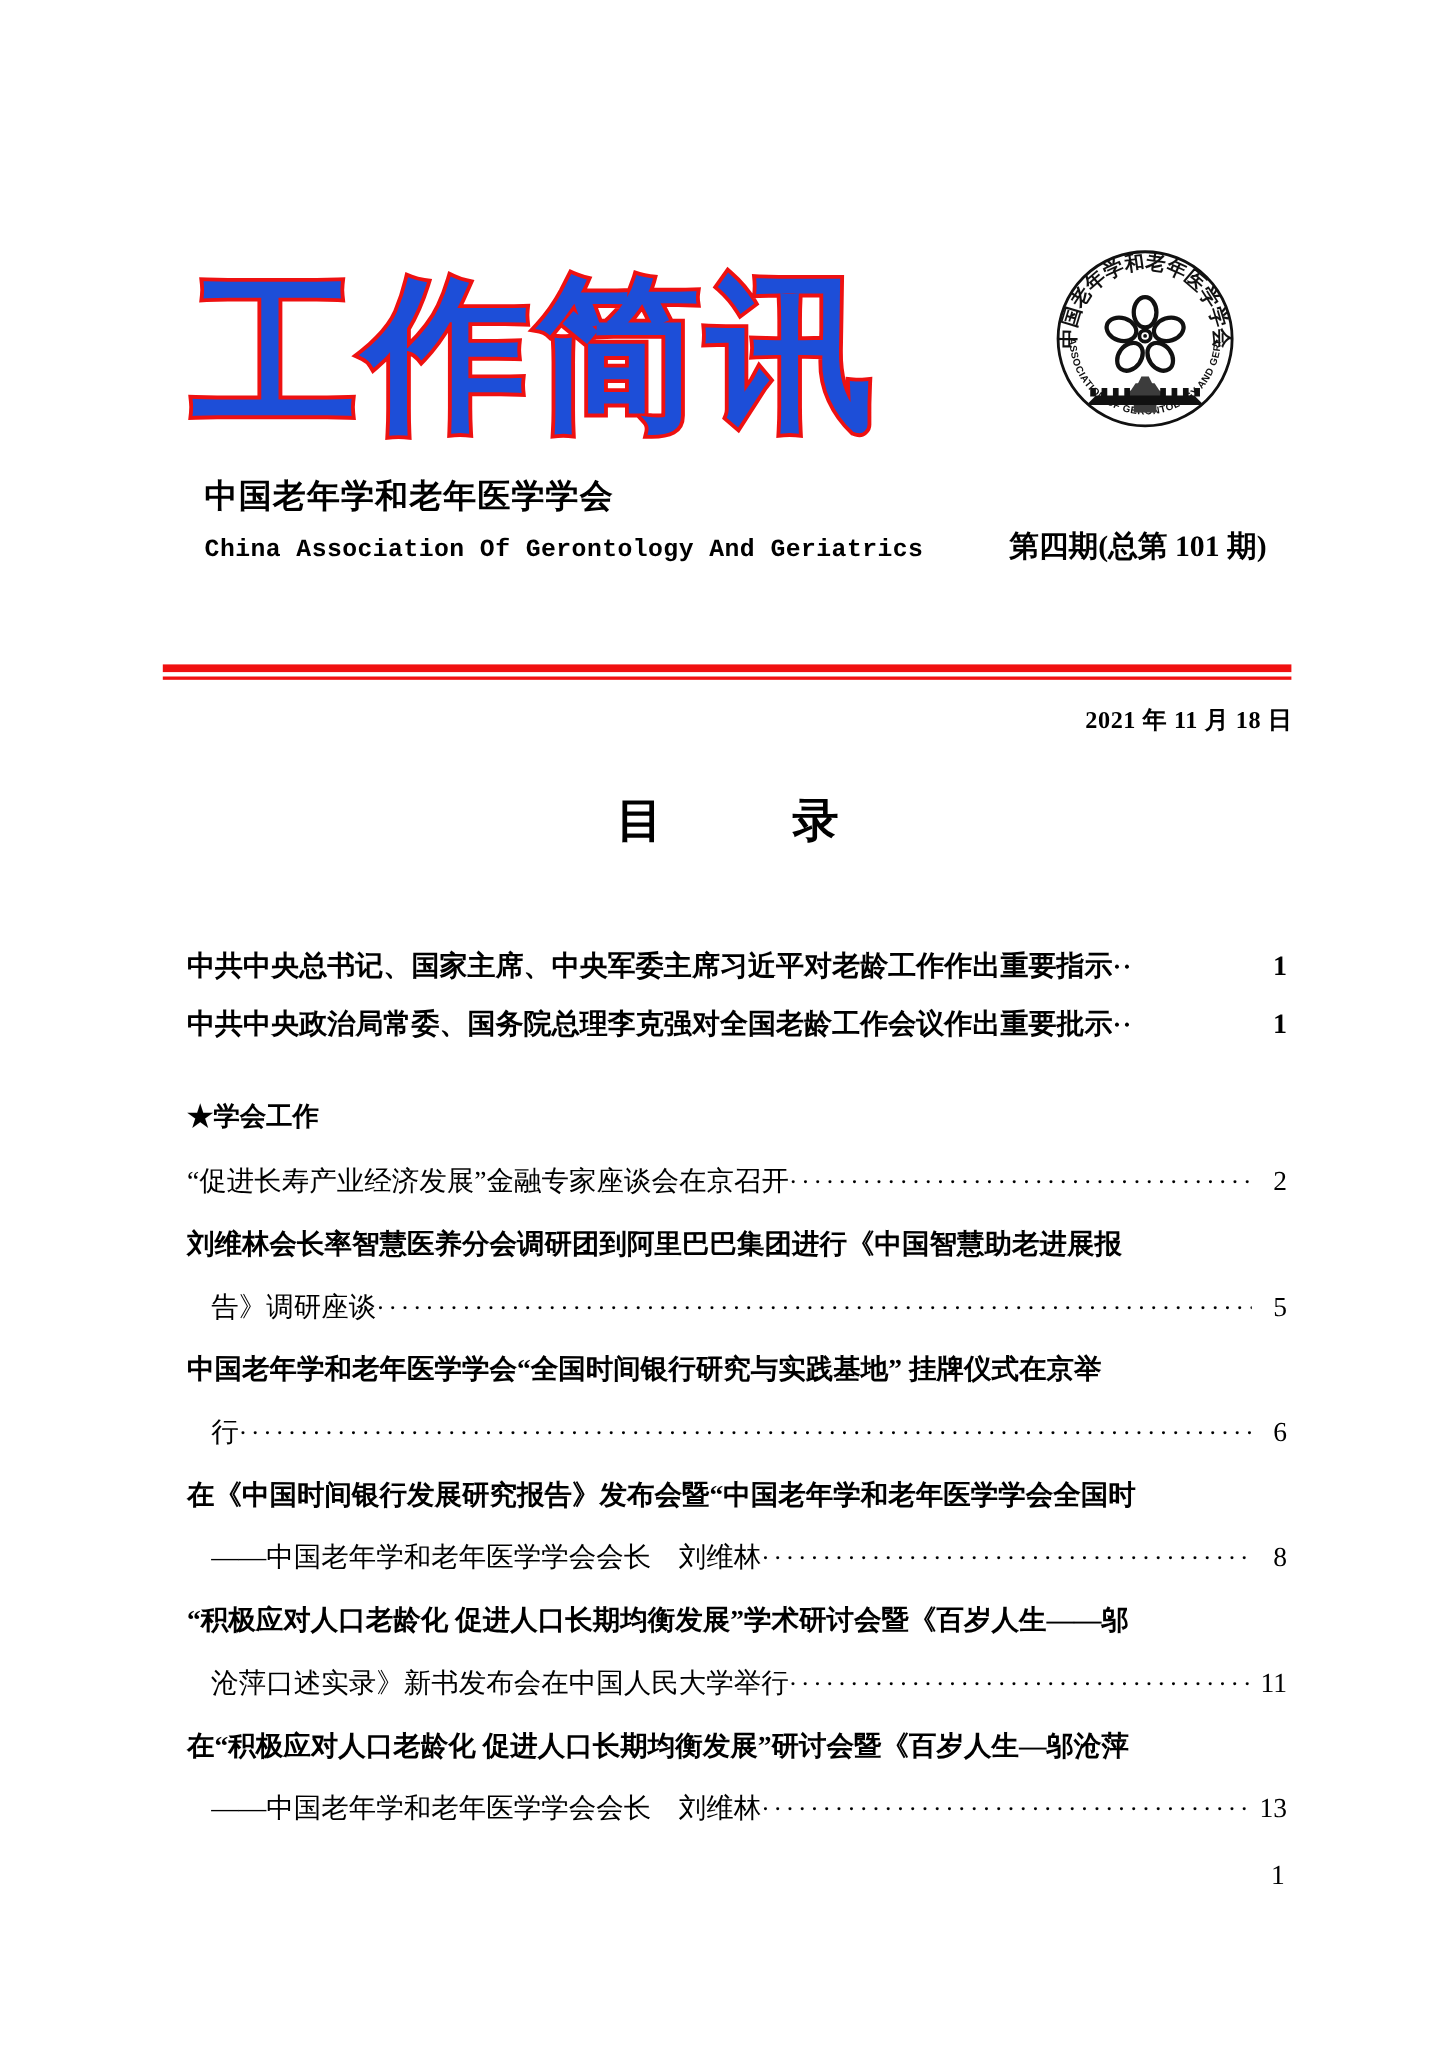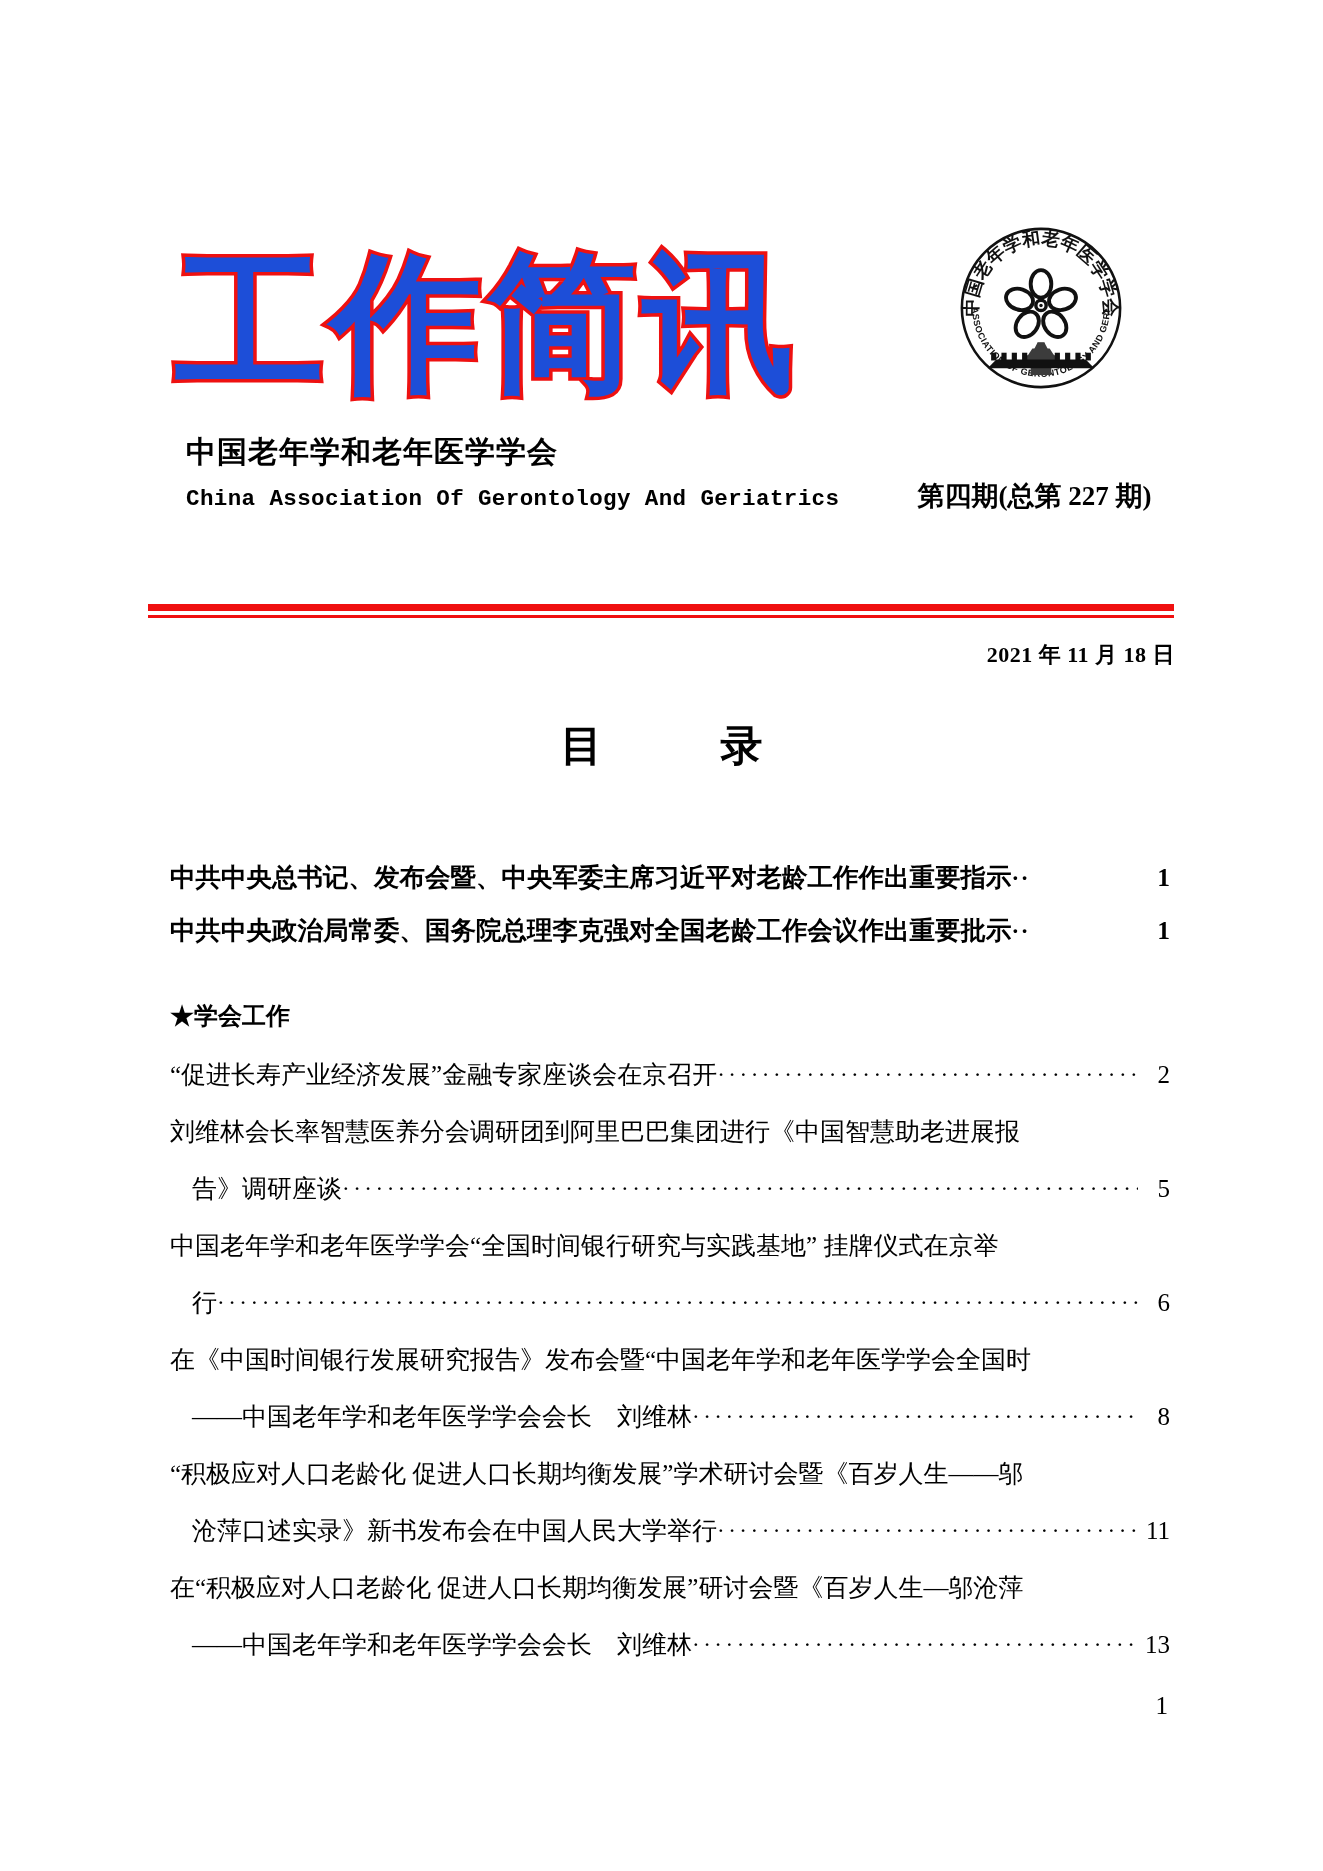--- a/index.html
+++ b/index.html
@@ -181,21 +181,21 @@
   .toc-entry {
     font-size: 25px;
     line-height: 57px;
   }
   .toc-entry .line {
     display: flex;
     align-items: flex-start;
     white-space: nowrap;
   }
   .toc-entry .line.indent { padding-left: 22px; }
-  .toc-entry .line.full { display: block; }
+  .toc-entry .line.full { display: block; font-weight: bold; }
   .toc-entry .seg { flex: 0 0 auto; }
   .toc-entry .leader {
     flex: 1 1 auto;
     overflow: hidden;
     white-space: nowrap;
     letter-spacing: 3.5px;
     font-size: 23px;
     min-width: 10px;
   }
   .toc-entry .pg {
@@ -268,37 +268,37 @@
         <rect x="140" y="152" width="6" height="9"></rect>
         <rect x="152" y="152" width="6" height="9"></rect>
       </g>
     </svg>
   </div>
 
   <div class="org-block">
     <div class="org-cn">中国老年学和老年医学学会</div>
     <div class="org-row">
       <div class="org-en">China Association Of Gerontology And Geriatrics</div>
-      <div class="issue-no">第四期(总第 227 期)</div>
+      <div class="issue-no">第四期(总第 101 期)</div>
     </div>
   </div>
 
   <div class="divider">
     <div class="bar-thick"></div>
     <div class="bar-thin"></div>
   </div>
 
   <div class="issue-date">2021 年 11 月 18 日</div>
 
   <div class="toc-title">目　录</div>
 
   <div class="toc">
     <div id="toc-lead">
         <div class="toc-head-entry">
-          <span class="t-text">中共中央总书记、发布会暨、中央军委主席习近平对老龄工作作出重要指示</span>
+          <span class="t-text">中共中央总书记、国家主席、中央军委主席习近平对老龄工作作出重要指示</span>
           <span class="t-dots">··</span>
           <span class="t-page">1</span>
         </div>
         <div class="toc-head-entry">
           <span class="t-text">中共中央政治局常委、国务院总理李克强对全国老龄工作会议作出重要批示</span>
           <span class="t-dots">··</span>
           <span class="t-page">1</span>
         </div>
       </div>
 

